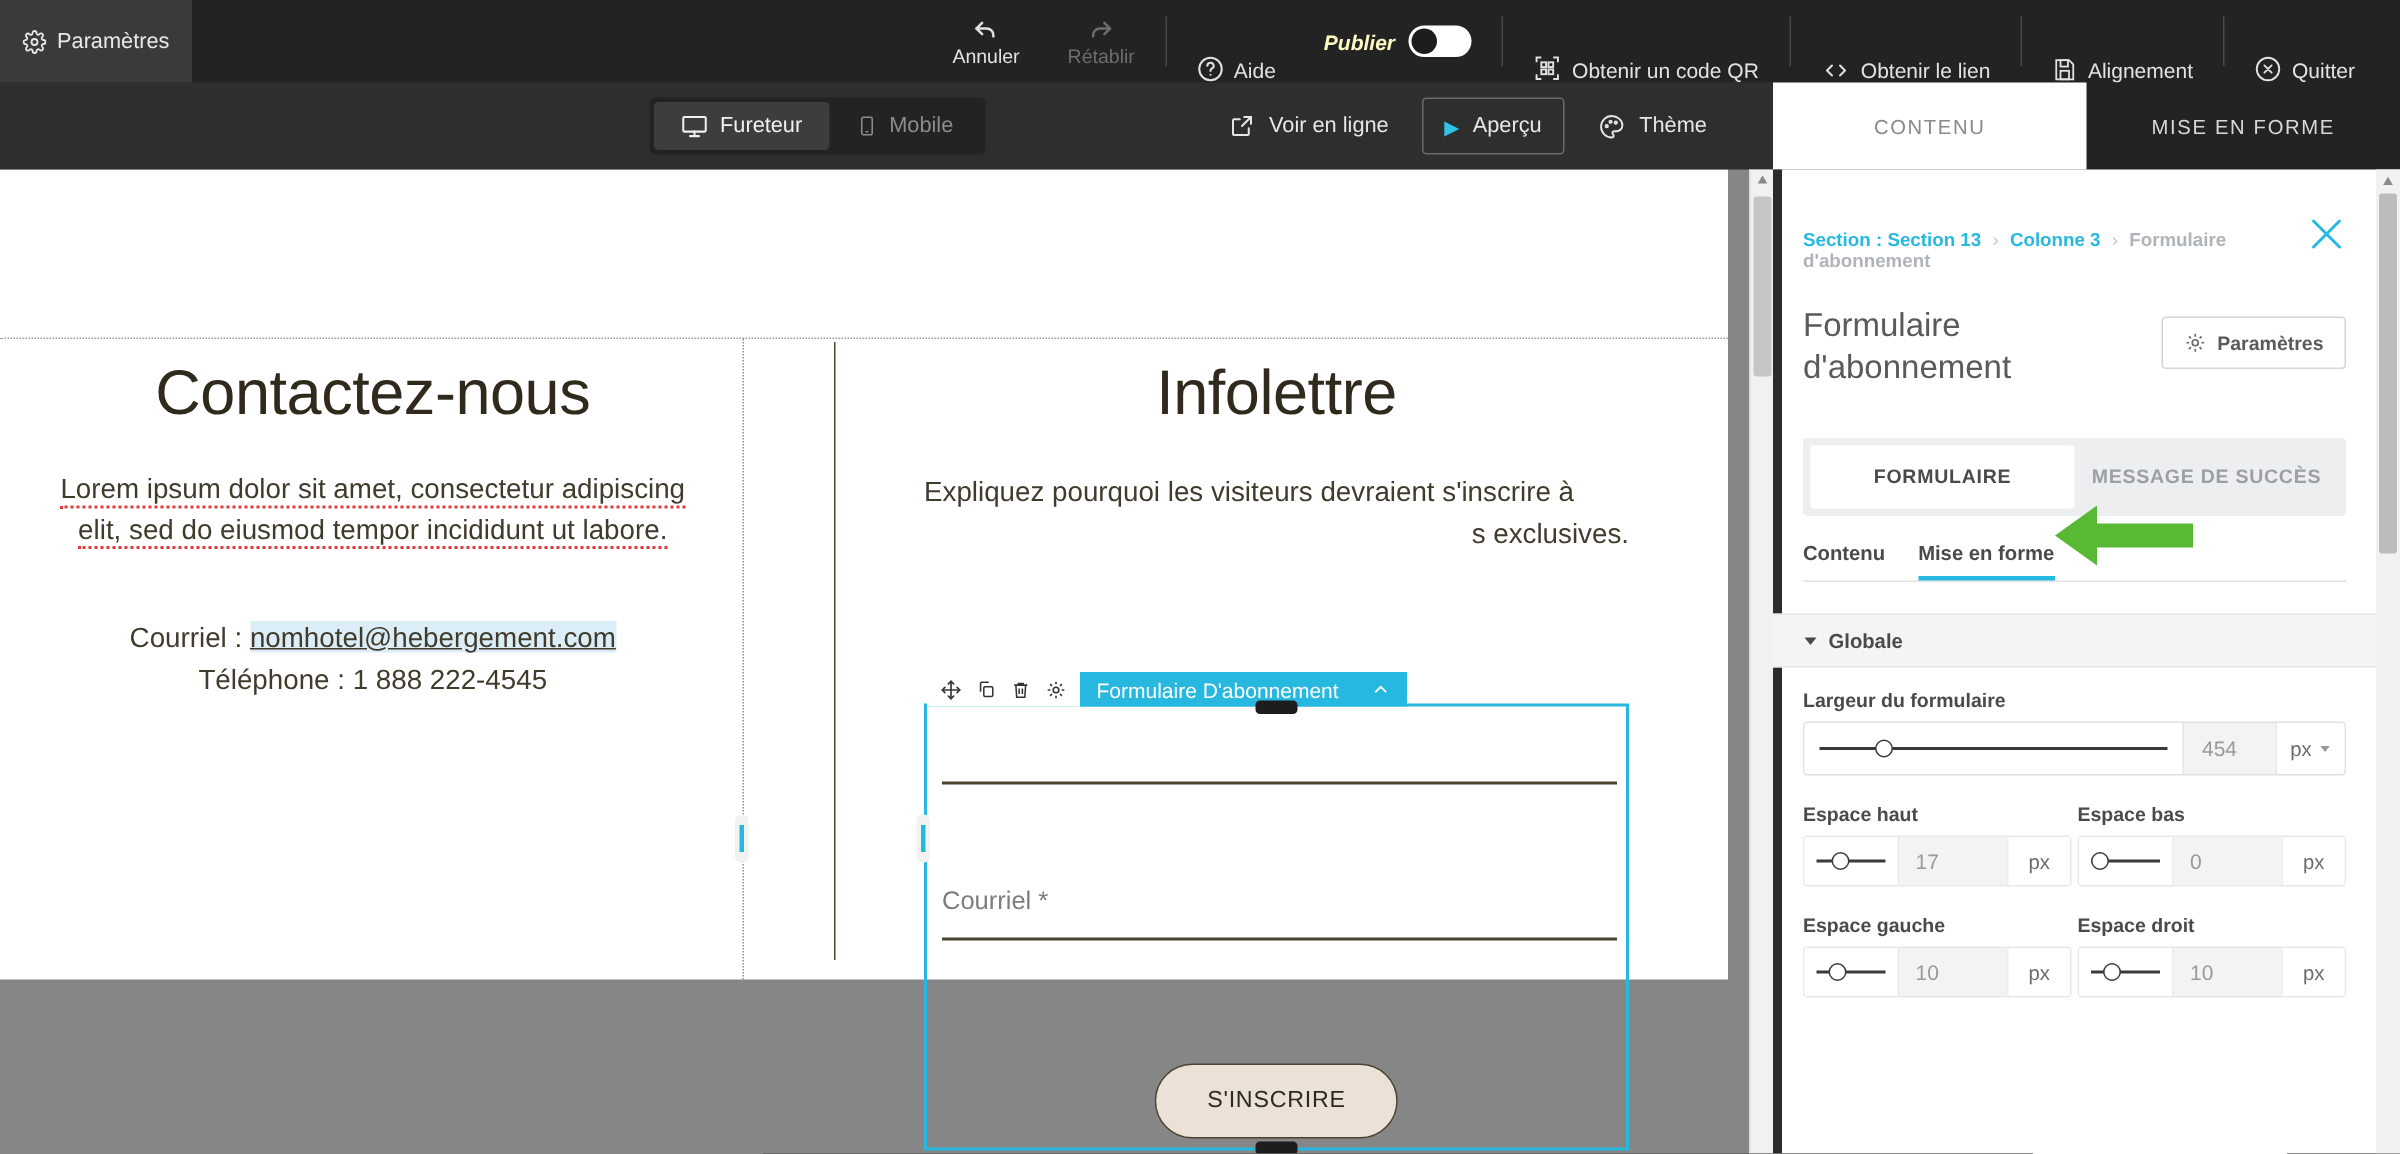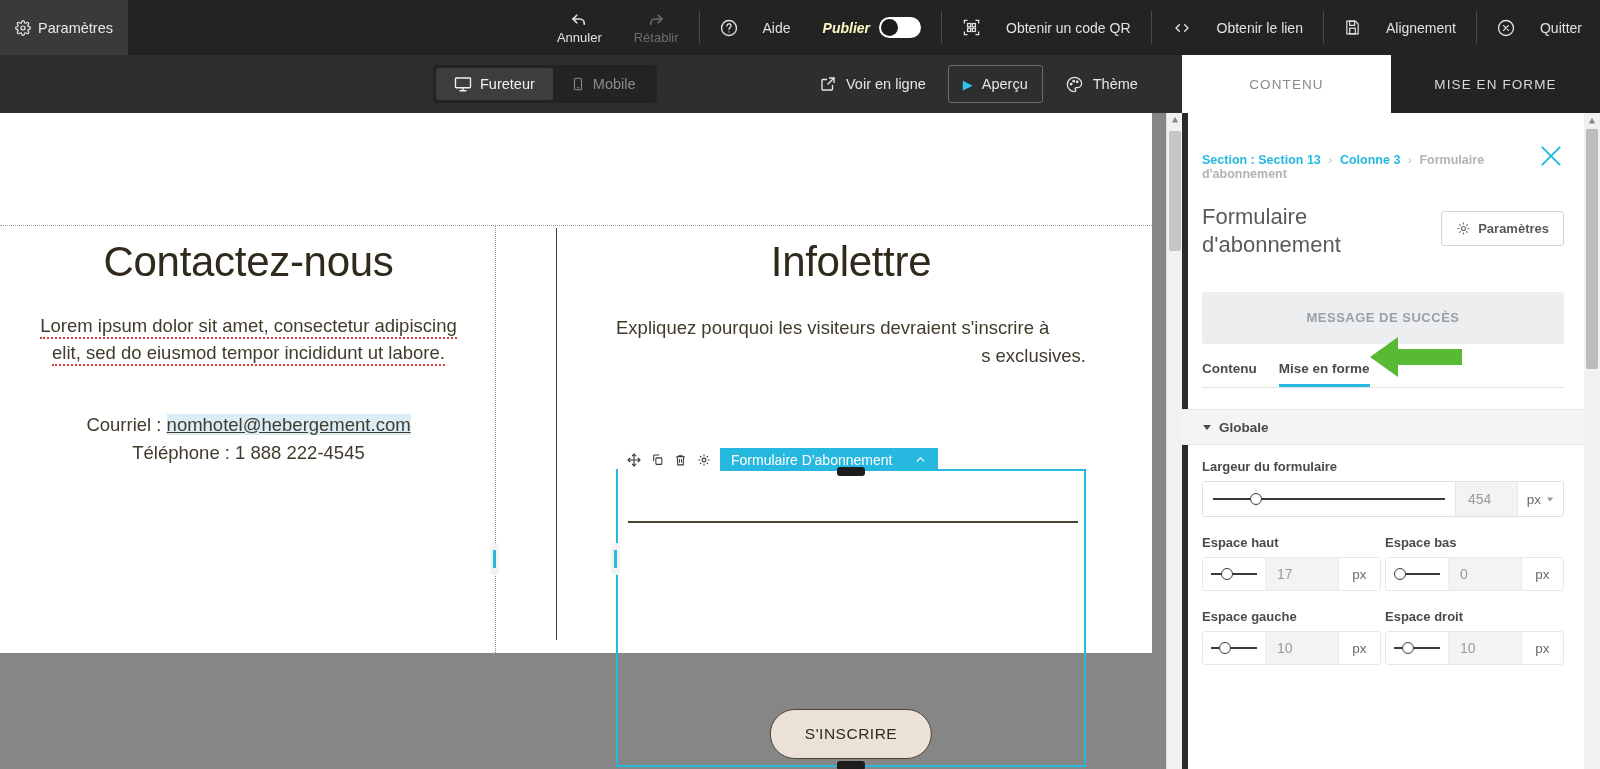--- a/index.html
+++ b/index.html
@@ -18,21 +18,21 @@
   .settings-btn {
     width: 128px; background: #3a3a3a; display: flex; align-items: center;
     justify-content: center; gap: 7px; color: #e8e8e8; font-size: 14.5px;
   }
   .topbar-spacer { flex: 1; }
   .tb-item {
     display: flex; flex-direction: column; align-items: center; justify-content: center;
     color: #e2e2e2; font-size: 13px; padding: 0 16px; gap: 2px; min-width: 56px;
   }
   .tb-item.disabled { color: #6d6d6d; }
-  .tb-item.row { flex-direction: row; gap: 25px; font-size: 14px; }
+  .tb-item.row { flex-direction: row; gap: 7px; font-size: 14px; align-items: flex-end; }
   .tb-sep { width: 1px; background: #4a4a4a; margin: 11px 4px; }
   .publish-wrap { display: flex; align-items: center; gap: 9px; padding: 0 16px; }
   .publish-label { color: #fef9c3; font-size: 14px; font-weight: bold; font-style: italic; }
   .toggle {
     width: 42px; height: 21px; border-radius: 11px; background: #ffffff;
     position: relative; display: inline-block;
   }
   .toggle::after {
     content: ""; position: absolute; left: 2px; top: 2px; width: 17px; height: 17px;
     border-radius: 50%; background: #1d1d1d;
@@ -350,21 +350,21 @@
           <path d="M4 3h12l4 4v14H4z"></path>
             <rect x="8" y="3" width="7" height="6"></rect>
             <rect x="8" y="13" width="8" height="8"></rect>
         </svg>
       </span>
       <span>Alignement</span>
     </div>
 
     <div class="tb-sep"></div>
 
-    <div class="tb-item row" style="padding-right:18px">
+    <div class="tb-item row" style="padding-right:30px">
       <span class="icon">
         <svg width="18" height="18" viewBox="0 0 24 24" fill="none" stroke="#e2e2e2" stroke-width="1.7">
           <circle cx="12" cy="12" r="10"></circle>
             <path d="M8.8 8.8l6.4 6.4M15.2 8.8l-6.4 6.4" stroke-linecap="round"></path>
         </svg>
       </span>
       <span>Quitter</span>
     </div>
   </div>
 
@@ -501,20 +501,24 @@
             </div>
           </div>
 
           <div class="handle-top"></div>
           <div class="handle-bottom"></div>
 
           <div class="field" style="top:36px">
             <div class="field-rule"></div>
           </div>
 
+          <div class="field" style="top:120px">
+            <div class="field-label">Courriel *</div>
+            <div class="field-rule"></div>
+          </div>
 
           <div class="subscribe">S'INSCRIRE</div>
         </div>
       </div>
 
       <div class="side-handle" style="left:490px; top:430px;">
           <i></i>
         </div>
       <div class="side-handle" style="left:611px; top:430px;">
           <i></i>
@@ -541,20 +545,23 @@
         <span class="crumb-link">Section : Section 13</span>
         <span class="sep">›</span>
         <span class="crumb-link">Colonne 3</span>
         <span class="sep">›</span>
         <span>Formulaire d'abonnement</span>
       </div>
 
       <h2 class="panel-title">Formulaire d'abonnement</h2>
 
       <div class="seg">
+        <div class="seg-btn active">
+          <span>FORMULAIRE</span>
+        </div>
         <div class="seg-btn">
           <span>MESSAGE DE SUCCÈS</span>
         </div>
       </div>
 
       <div class="subtabs">
         <div class="subtab">
           <span>Contenu</span>
         </div>
         <div class="subtab active">

